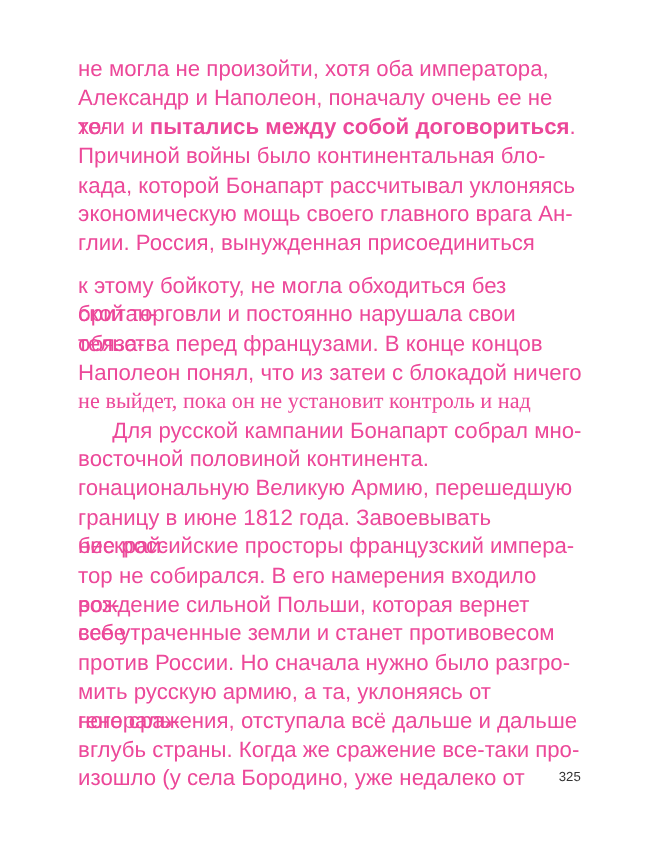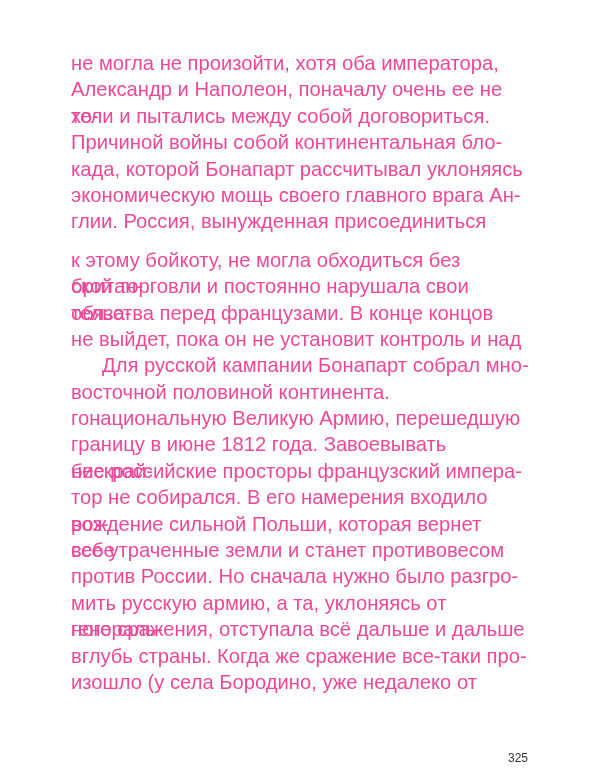--- a/index.html
+++ b/index.html
@@ -9,41 +9,42 @@
     font-family: "Liberation Sans", sans-serif;
     font-size: 20.2px; color: #ec4899;
   }
   .line {
     display: block; height: 26.4px; line-height: 26.4px;
     text-align: justify; text-align-last: justify; white-space: nowrap;
   }
   .line.last { text-align-last: left; }
   .line.indent { padding-left: 31px; }
   .line > span { white-space: normal; }
-  .line .bold { font-weight: normal; }
+  .line .bold { font-weight: bold; }
   .pagenum {
-    position: absolute; right: 72px; top: 751px;
+    position: absolute; right: 72px; top: 699px;
     font-family: "Liberation Sans", sans-serif; font-size: 12px; color: #333;
   }
 </style>
 </head>
 <body>
 
 <div class="page">
   <span class="line" style="text-align-last: left; text-align: left;"><span>не могла не произойти, хотя оба императора,</span></span>
   <span class="line" style="text-align-last: left; text-align: left;"><span>Александр и Наполеон, поначалу очень ее не хо-</span></span>
   <span class="line" style="word-spacing: 0.003125px; text-align-last: left; text-align: left;"><span>тели и </span><span class="bold">пытались между собой договориться</span><span>.</span></span>
-  <span class="line" style="text-align-last: left; text-align: left;"><span>Причиной войны собой континентальная бло-</span></span>
+  <span class="line" style="text-align-last: left; text-align: left;"><span>Причиной войны было континентальная бло-</span></span>
   <span class="line" style="text-align-last: left; text-align: left;"><span>када, которой Бонапарт рассчитывал уклоняясь</span></span>
   <span class="line" style="text-align-last: left; text-align: left;"><span>экономическую мощь своего главного врага Ан-</span></span>
   <span class="line" style="text-align-last: left; text-align: left;"><span>глии. Россия, вынужденная присоединиться</span></span>
   <span class="line" style="text-align-last: left; text-align: left; margin-top: 12px;"><span>к этому бойкоту, не могла обходиться без британ-</span></span>
   <span class="line" style="text-align-last: left; text-align: left;"><span>ской торговли и постоянно нарушала свои обяза-</span></span>
   <span class="line" style="text-align-last: left; text-align: left;"><span>тельства перед французами. В конце концов</span></span>
-  <span class="line" style="text-align-last: left; text-align: center;"><span>не выйдет, пока он не установит контроль и над</span></span>
+  <span class="line" style="text-align-last: left; text-align: left;"><span>Наполеон понял, что из затеи с блокадой ничего</span></span>
+  <span class="line" style="text-align-last: left; text-align: center; font-family: Liberation Serif, serif;"><span>не выйдет, пока он не установит контроль и над</span></span>
   <span class="line indent" style="text-align-last: left; text-align: left;"><span>Для русской кампании Бонапарт собрал мно-</span></span>
   <span class="line last"><span>восточной половиной континента.</span></span>
   <span class="line" style="text-align-last: left; text-align: left;"><span>гонациональную Великую Армию, перешедшую</span></span>
   <span class="line" style="text-align-last: left; text-align: left;"><span>границу в июне 1812 года. Завоевывать бескрай-</span></span>
   <span class="line" style="text-align-last: left; text-align: left;"><span>ние российские просторы французский импера-</span></span>
   <span class="line" style="text-align-last: left; text-align: left;"><span>тор не собирался. В его намерения входило воз-</span></span>
   <span class="line" style="text-align-last: left; text-align: left;"><span>рождение сильной Польши, которая вернет себе</span></span>
   <span class="line" style="text-align-last: left; text-align: left;"><span>все утраченные земли и станет противовесом</span></span>
   <span class="line" style="text-align-last: left; text-align: left;"><span>против России. Но сначала нужно было разгро-</span></span>
   <span class="line" style="text-align-last: left; text-align: left;"><span>мить русскую армию, а та, уклоняясь от генераль-</span></span>

